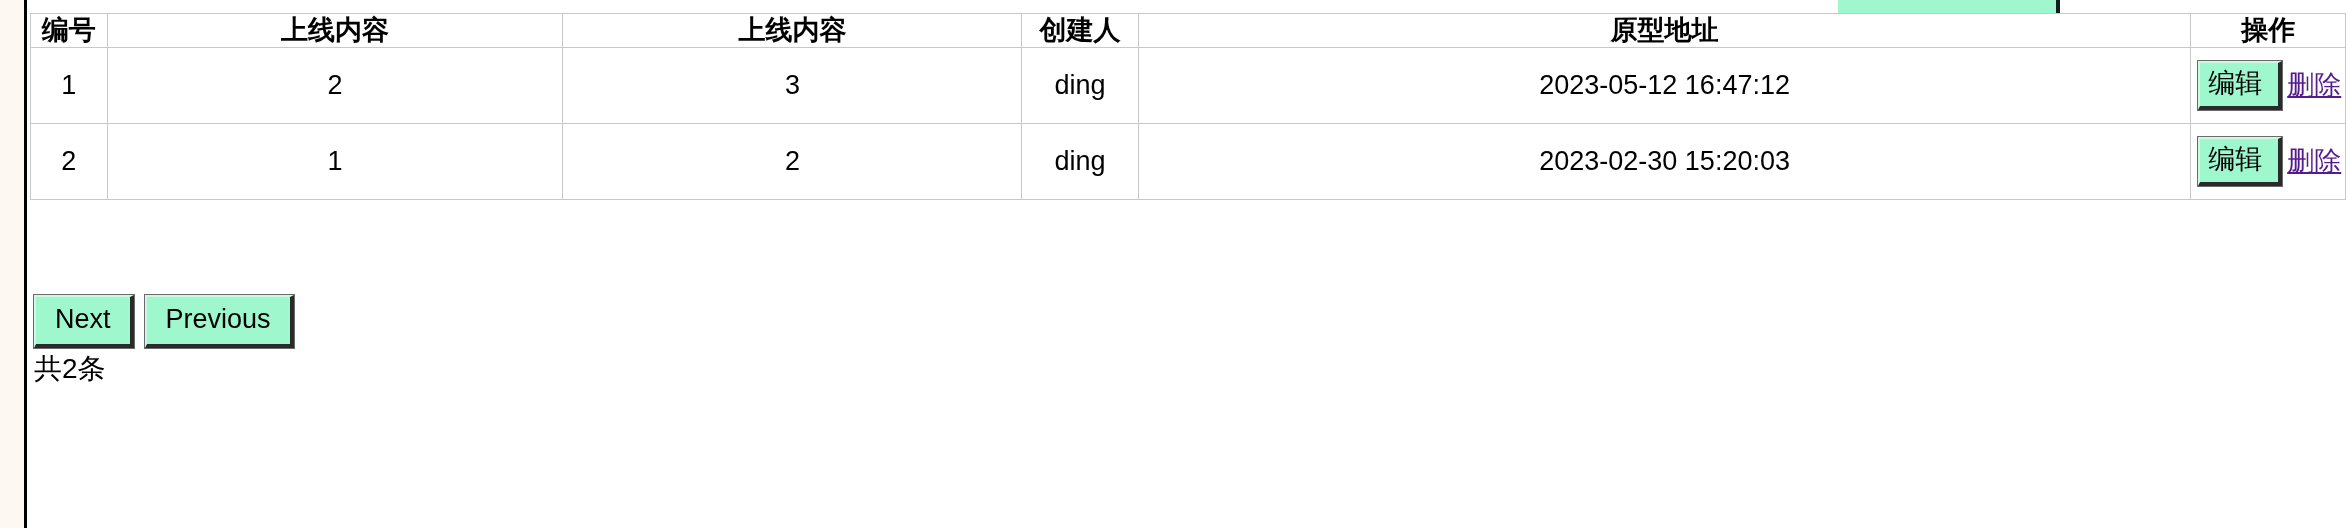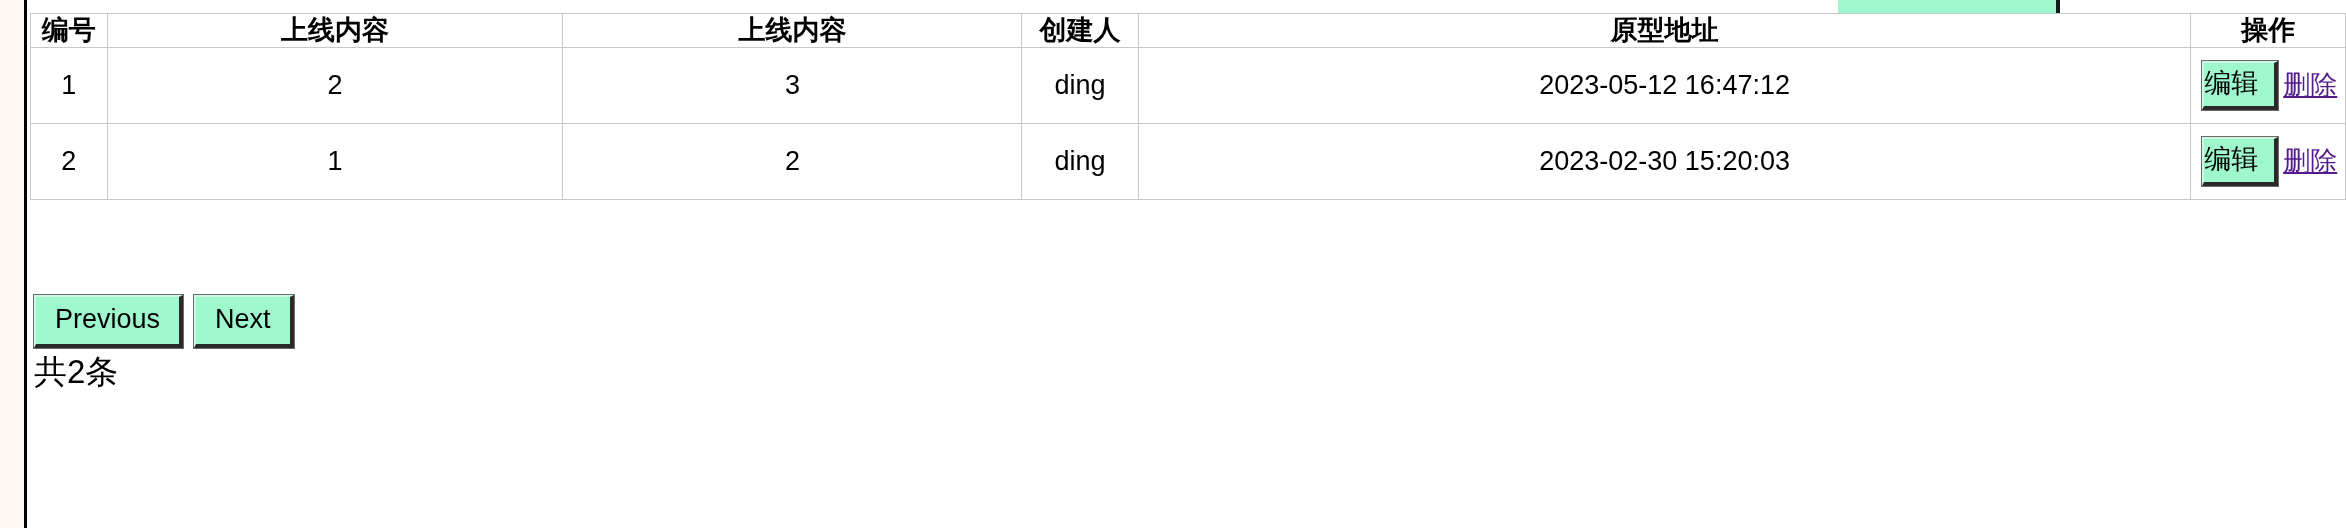--- a/index.html
+++ b/index.html
@@ -96,21 +96,21 @@
   .col-ops     { width: 101px; }
 
   
   .edit-button {
     display: inline-block;
     background: #9ef7cd;
     color: #000000;
     font-size: 27px;
     font-family: Liberation Serif, serif;
     line-height: 1;
-    padding: 7px 16px 9px 0;
+    padding: 7px 16px 9px 8px;
     border-top: 2px solid #cdf9e3;
     border-left: 2px solid #cdf9e3;
     border-right: 4px solid #2a2a2a;
     border-bottom: 4px solid #2a2a2a;
     outline: 1px solid #6b6b6b;
     cursor: pointer;
     vertical-align: middle;
     white-space: nowrap;
   }
 
@@ -152,21 +152,21 @@
     border-bottom: 4px solid #2a2a2a;
     outline: 1px solid #6b6b6b;
     cursor: pointer;
     white-space: nowrap;
   }
 
   #total-count {
     position: absolute;
     left: 4px;
     top: 350px;
-    font-size: 33px;
+    font-size: 28px;
     color: #000000;
     white-space: nowrap;
   }
 </style>
 </head>
 <body>
 
 <div id="left-gutter"></div>
 
 <div id="content">
@@ -206,19 +206,19 @@
         <td>1</td>
         <td>2</td>
         <td>ding</td>
         <td>2023-02-30 15:20:03</td>
         <td class="ops-cell"><span class="edit-button">编辑</span><span class="delete-link">删除</span></td>
       </tr>
     </tbody>
   </table>
 
   <div id="pager">
+    <button class="pager-button">Next</button>
     <button class="pager-button">Previous</button>
-    <button class="pager-button">Next</button>
   </div>
 
   <div id="total-count">共2条</div>
 
 </div>
 
 </body></html>

